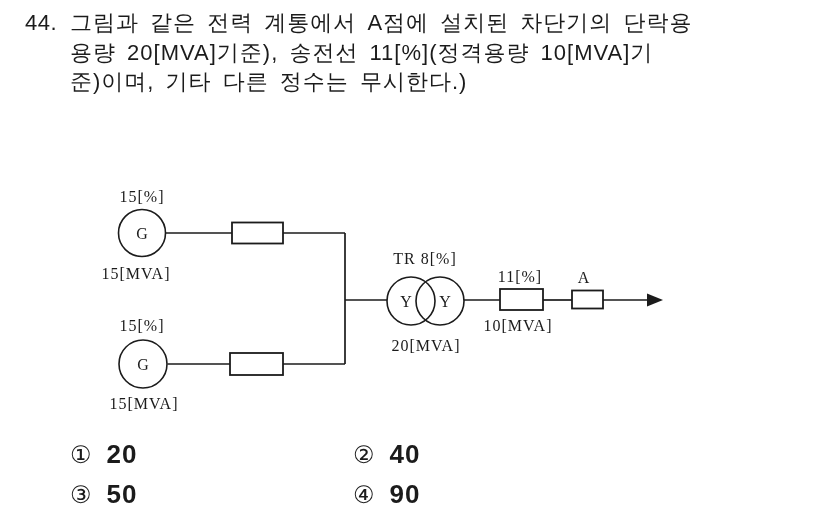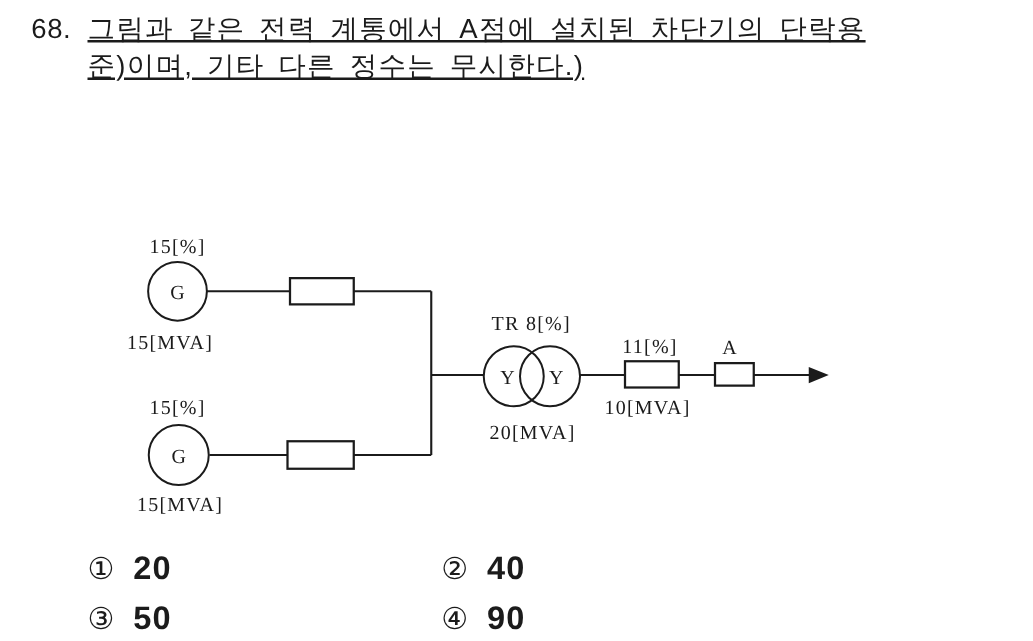--- a/index.html
+++ b/index.html
@@ -30,21 +30,20 @@
     left: 70px;
     top: 8px;
     width: 750px;
   }
   .qline {
     font-size: 22px;
     line-height: 29.5px;
     letter-spacing: 1px;
     word-spacing: 4px;
     white-space: nowrap;
-    text-decoration: underline;
   }
   
   .diagram {
     position: absolute;
     left: 0;
     top: 170px;
     width: 826px;
     height: 260px;
   }
   .wire {
@@ -98,24 +97,25 @@
   .c1 { left: 70px;  top: 441px; }
   .c2 { left: 353px; top: 441px; }
   .c3 { left: 70px;  top: 481px; }
   .c4 { left: 353px; top: 481px; }
 </style>
 </head>
 <body>
 
 <div class="page">
 
-  <div class="qnum">68.</div>
+  <div class="qnum">44.</div>
 
   <div class="qtext">
     <div class="qline">그림과 같은 전력 계통에서 A점에 설치된 차단기의 단락용</div>
+    <div class="qline">용량 20[MVA]기준), 송전선 11[%](정격용량 10[MVA]기</div>
     <div class="qline">준)이며, 기타 다른 정수는 무시한다.)</div>
   </div>
 
   <svg class="diagram" viewBox="0 170 826 260">
 
     <circle class="circ" cx="142" cy="233" r="23.5"></circle>
     <text class="dsym" x="142" y="239" text-anchor="middle">G</text>
     <text class="dlabel" x="142" y="202" text-anchor="middle">15[%]</text>
     <text class="dlabel" x="136" y="279" text-anchor="middle">15[MVA]</text>
     <line class="wire" x1="165.5" y1="233" x2="232" y2="233"></line>

